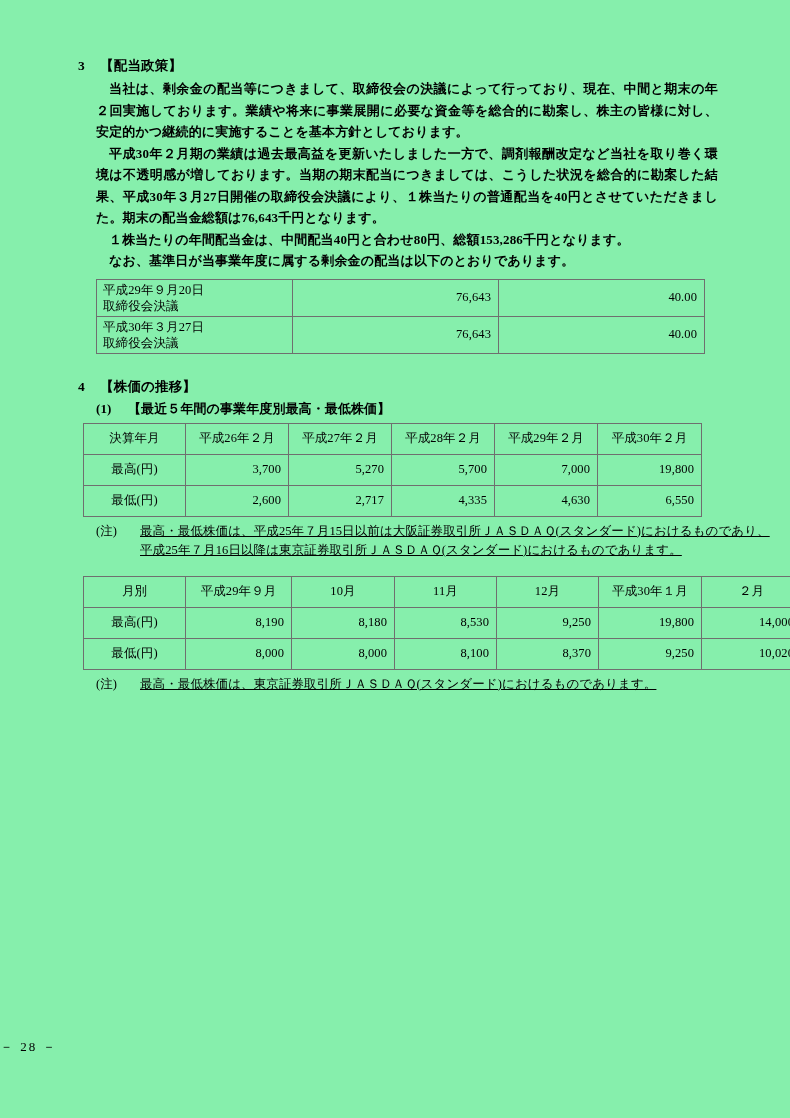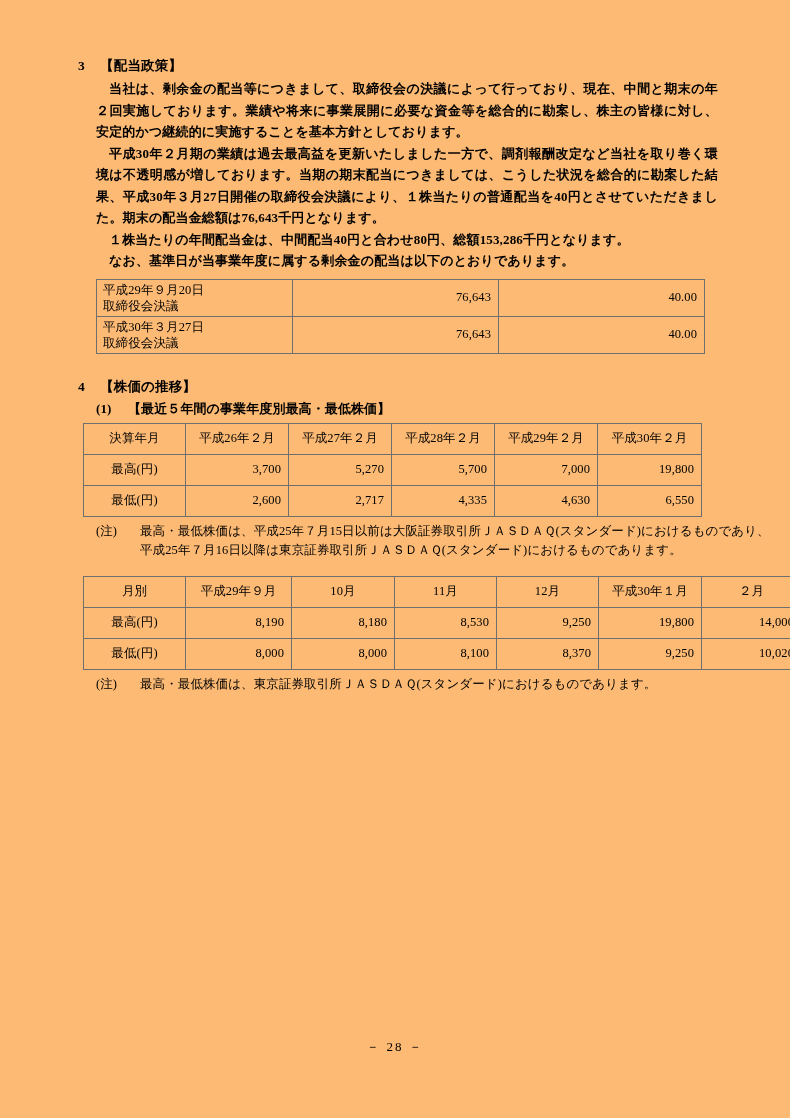--- a/index.html
+++ b/index.html
@@ -4,21 +4,21 @@
 <style>
   html, body {
     margin: 0;
     padding: 0;
     background: #ffffff;
   }
   .page {
     position: relative;
     width: 790px;
     height: 1118px;
-    background: #fdba74;
+    background: #86efac;
     font-family: "Liberation Serif", "DejaVu Serif", serif;
     color: #000000;
     box-sizing: border-box;
     overflow: hidden;
   }
   .content {
     position: absolute;
     left: 78px;
     top: 55px;
     width: 640px;
@@ -128,33 +128,34 @@
   .note-row {
     display: flex;
     align-items: flex-start;
   }
   .note-tag {
     flex: 0 0 auto;
     width: 44px;
   }
   .note-body {
     flex: 1 1 auto;
+    text-decoration: underline;
   }
   .note-body div { white-space: nowrap; }
 
   .gap-lg { height: 22px; }
   .gap-sm { height: 11px; }
 
   
   .footer {
     position: absolute;
     left: 0;
     right: 0;
     top: 1038px;
-    text-align: center;
+    text-align: left;
     font-size: 13px;
     letter-spacing: 2px;
     font-family: "Liberation Serif", "DejaVu Serif", serif;
   }
 </style>
 </head>
 <body>
 
 <div class="page">
   <div class="content">

